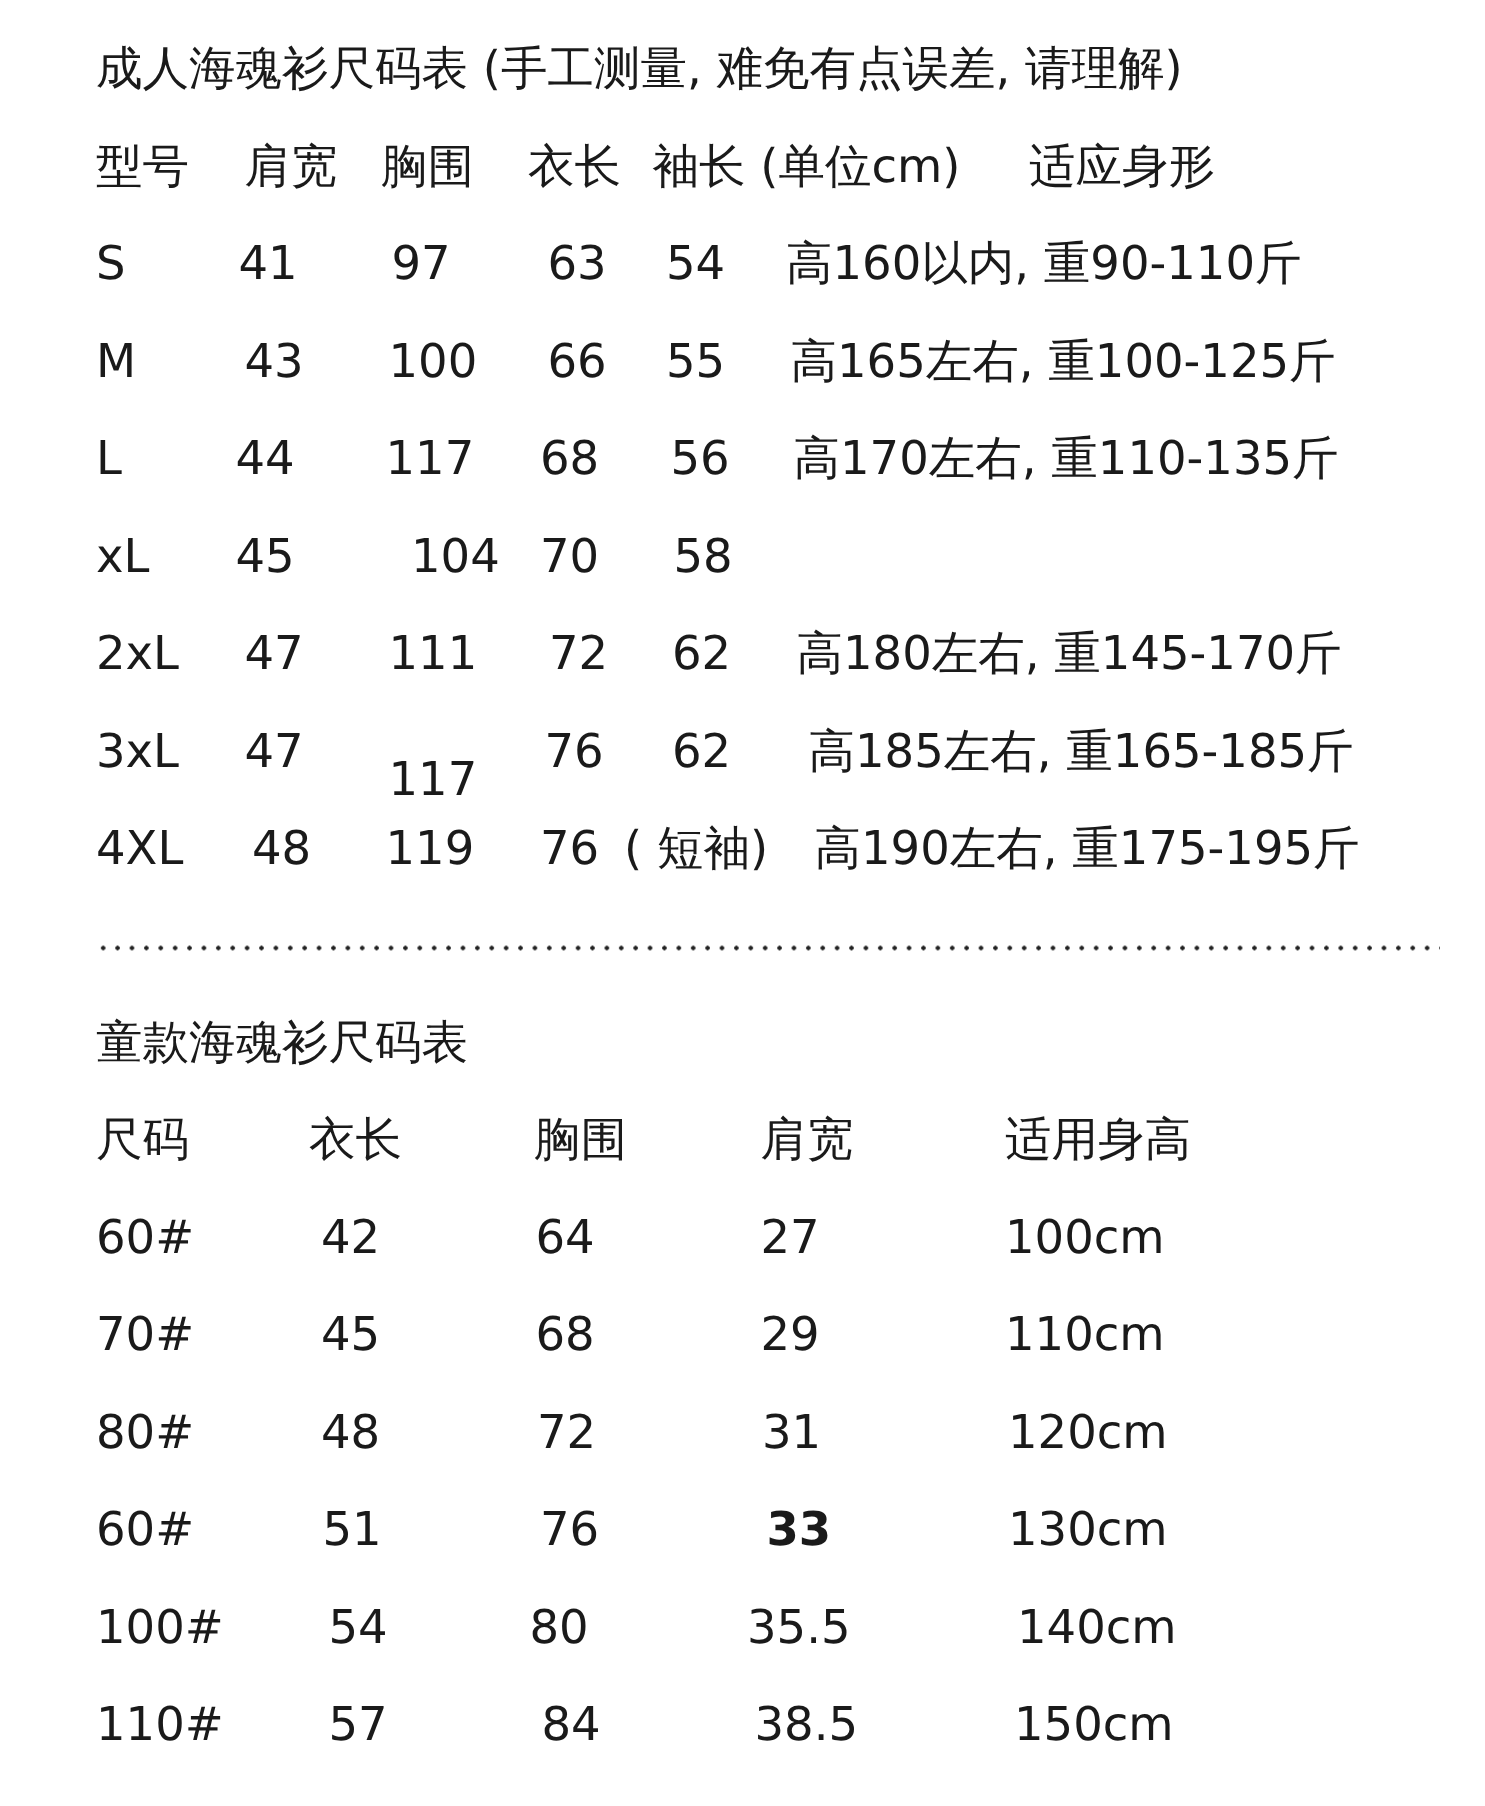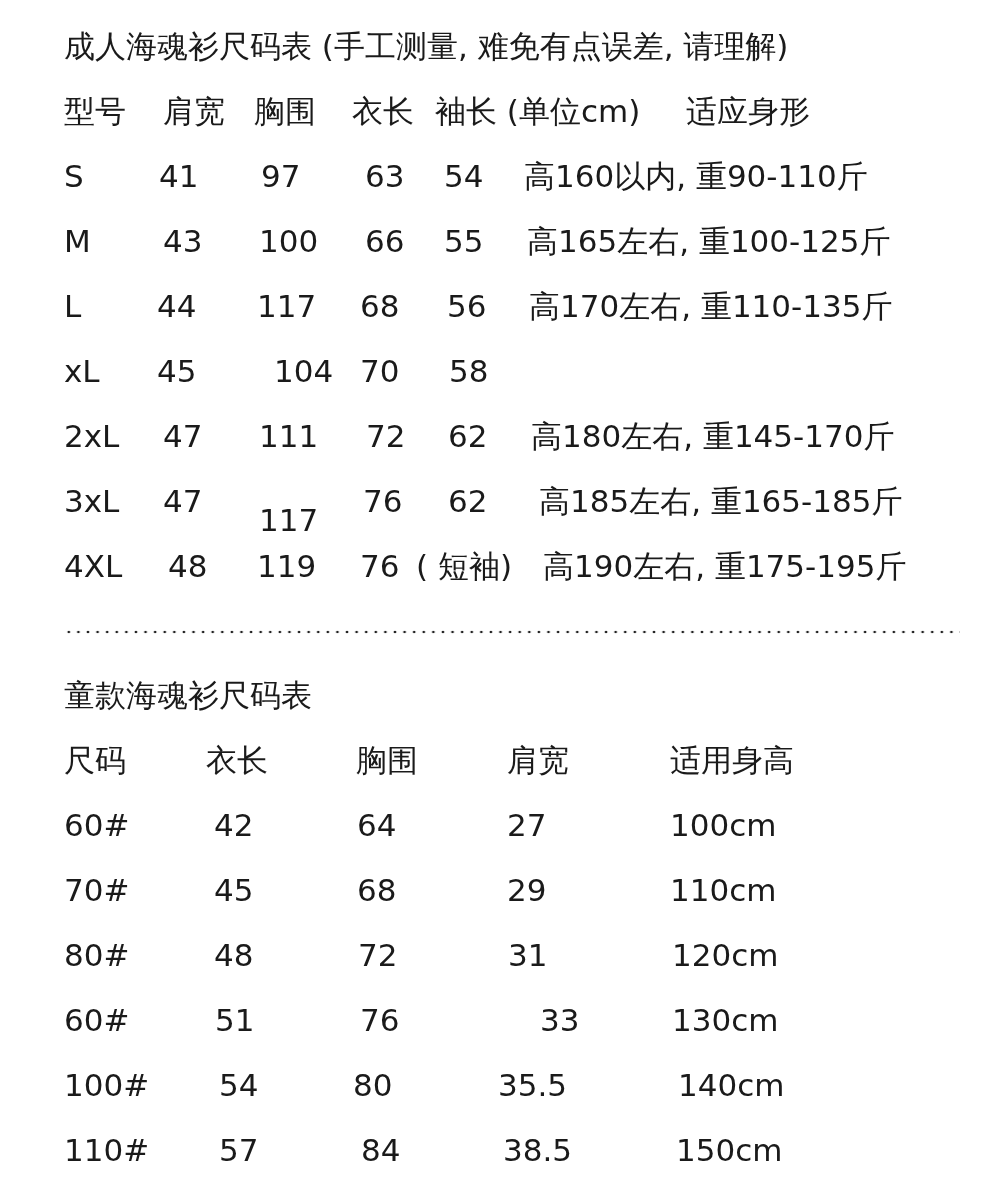--- a/index.html
+++ b/index.html
@@ -123,21 +123,21 @@
     <span class="cell" style="left:64px;">80#</span>
     <span class="cell" style="left:214px;">48</span>
     <span class="cell" style="left:358px;">72</span>
     <span class="cell" style="left:508px;text-align:right;">31</span>
     <span class="cell" style="left:672px;">120cm</span>
   </div>
   <div class="row" style="top:1000px;">
     <span class="cell" style="left:64px;">60#</span>
     <span class="cell" style="left:215px;">51</span>
     <span class="cell" style="left:360px;">76</span>
-    <span class="cell" style="left:540px;">33</span>
+    <span class="cell" style="left:511px;font-weight:bold;">33</span>
     <span class="cell" style="left:672px;">130cm</span>
   </div>
   <div class="row" style="top:1065px;">
     <span class="cell" style="left:64px;">100#</span>
     <span class="cell" style="left:219px;">54</span>
     <span class="cell" style="left:353px;">80</span>
     <span class="cell" style="left:498px;">35.5</span>
     <span class="cell" style="left:678px;">140cm</span>
   </div>
   <div class="row" style="top:1130px;padding-left:16px;">

